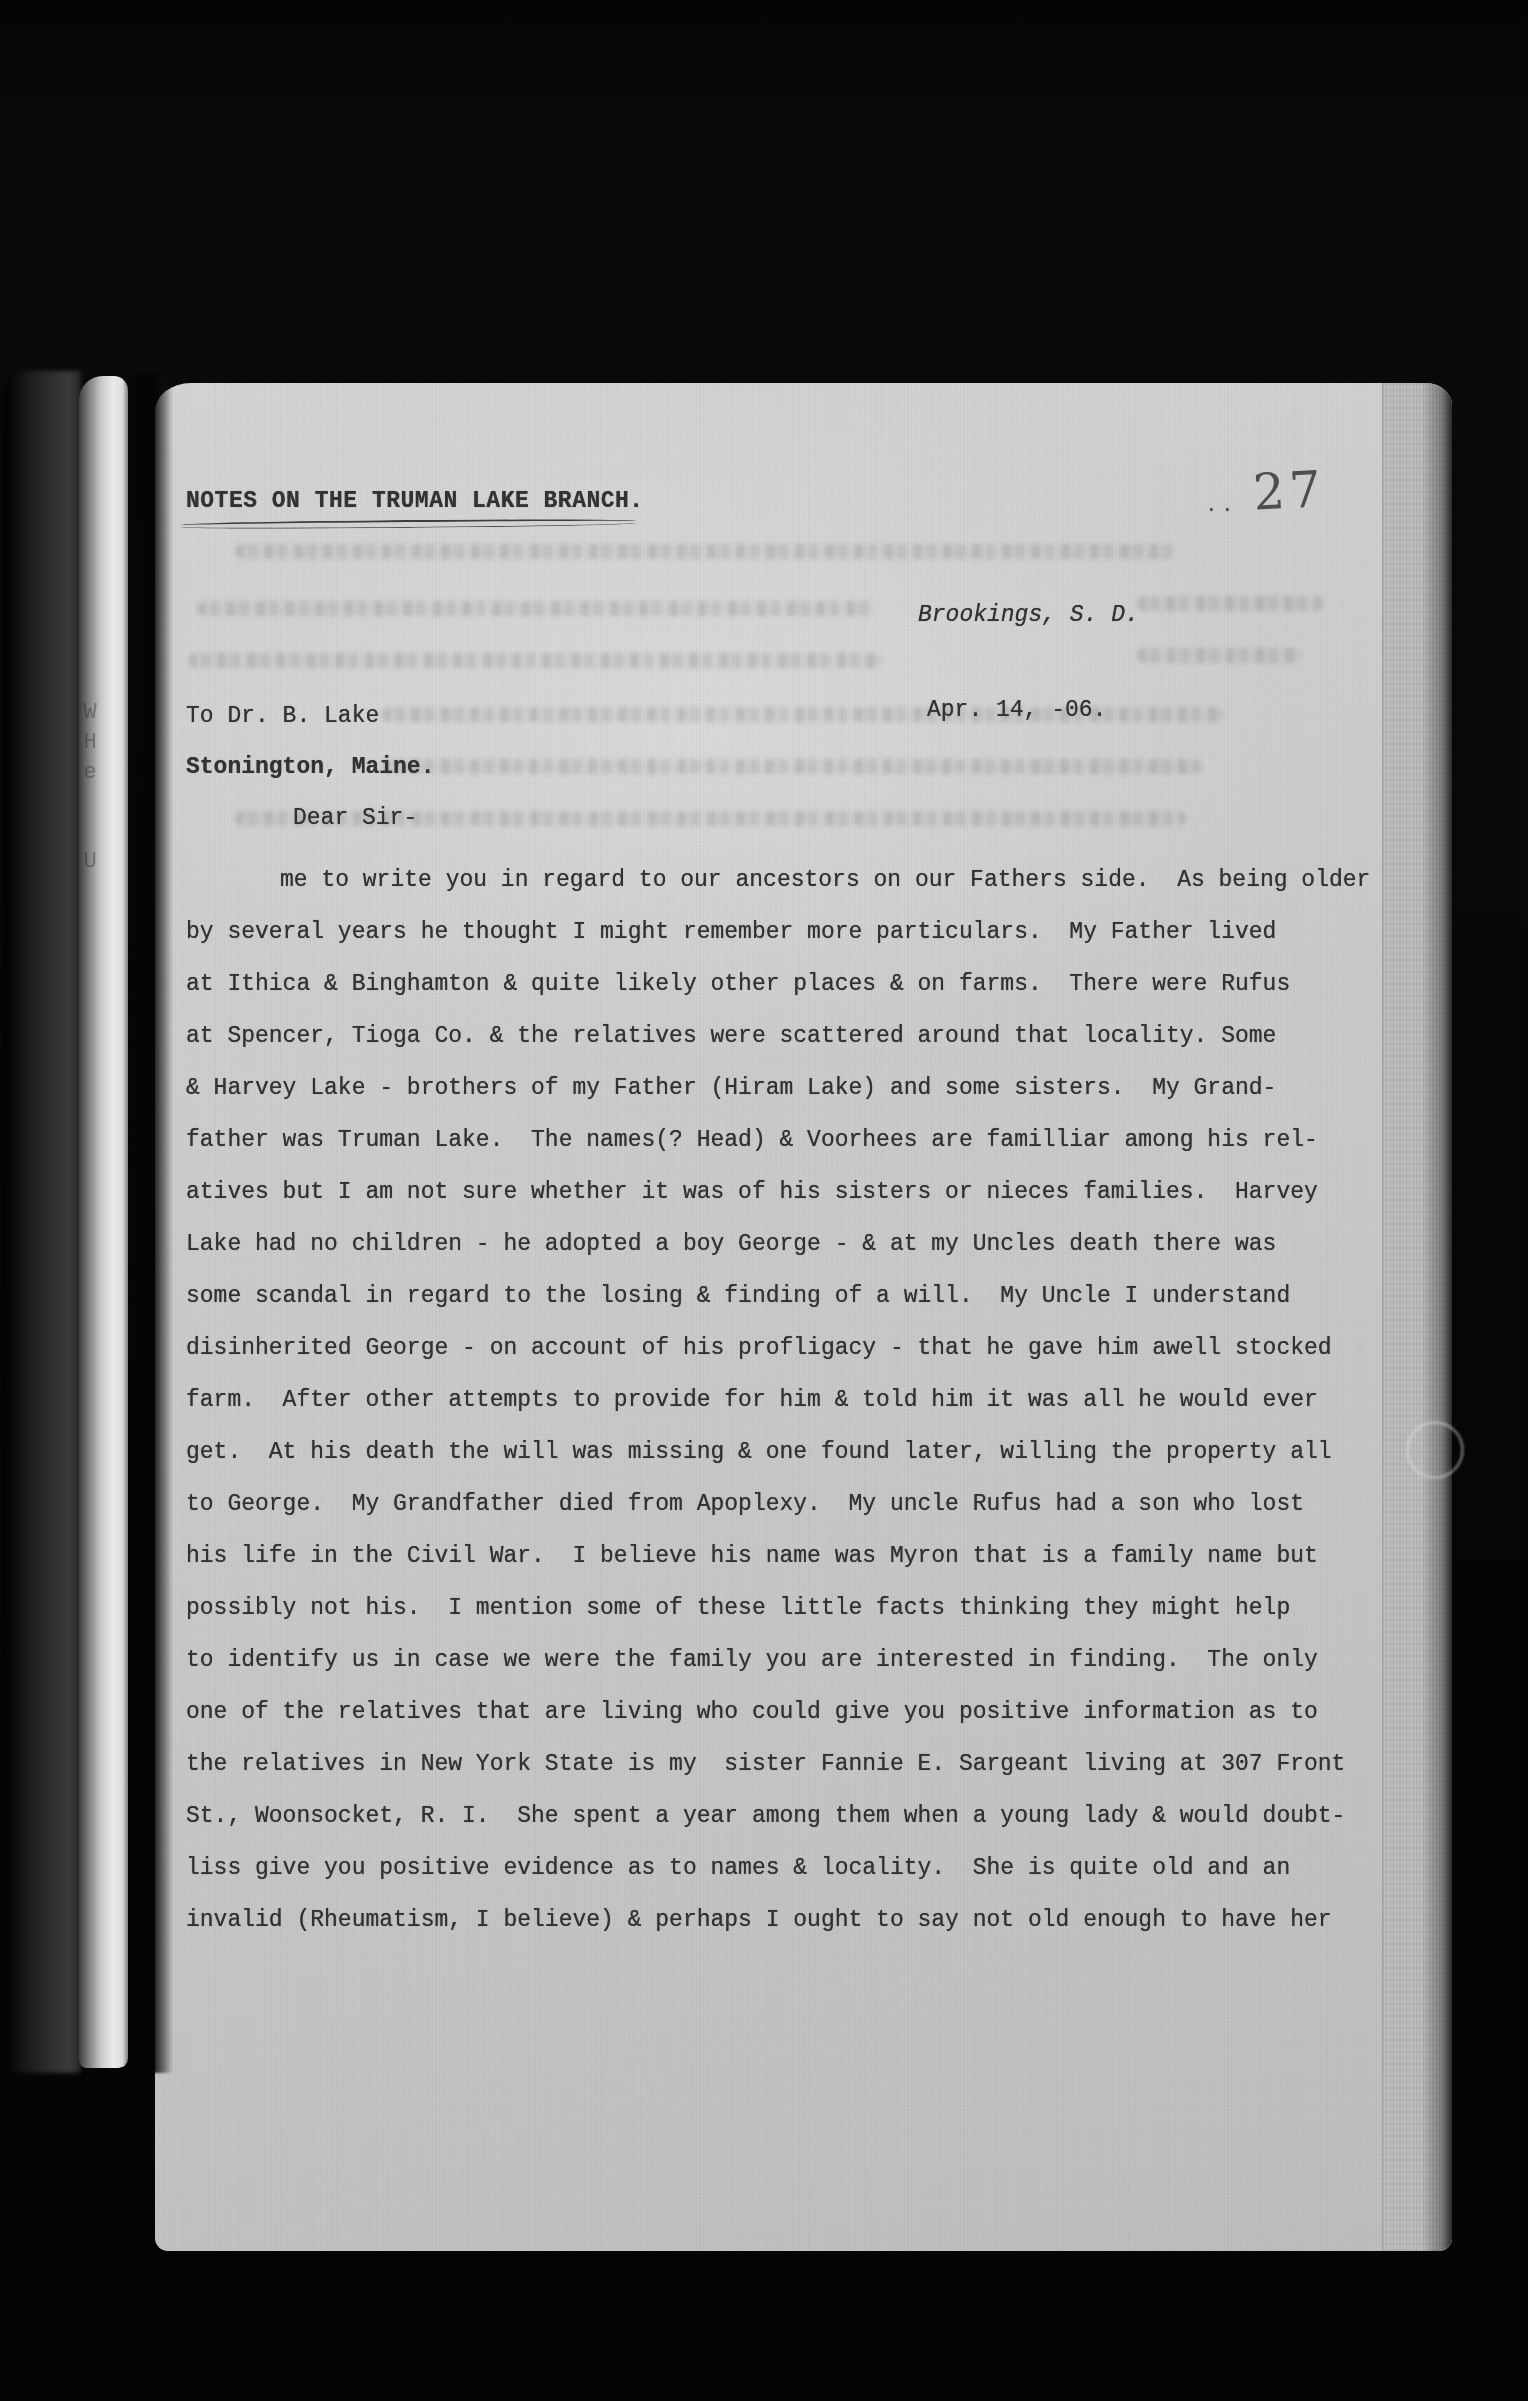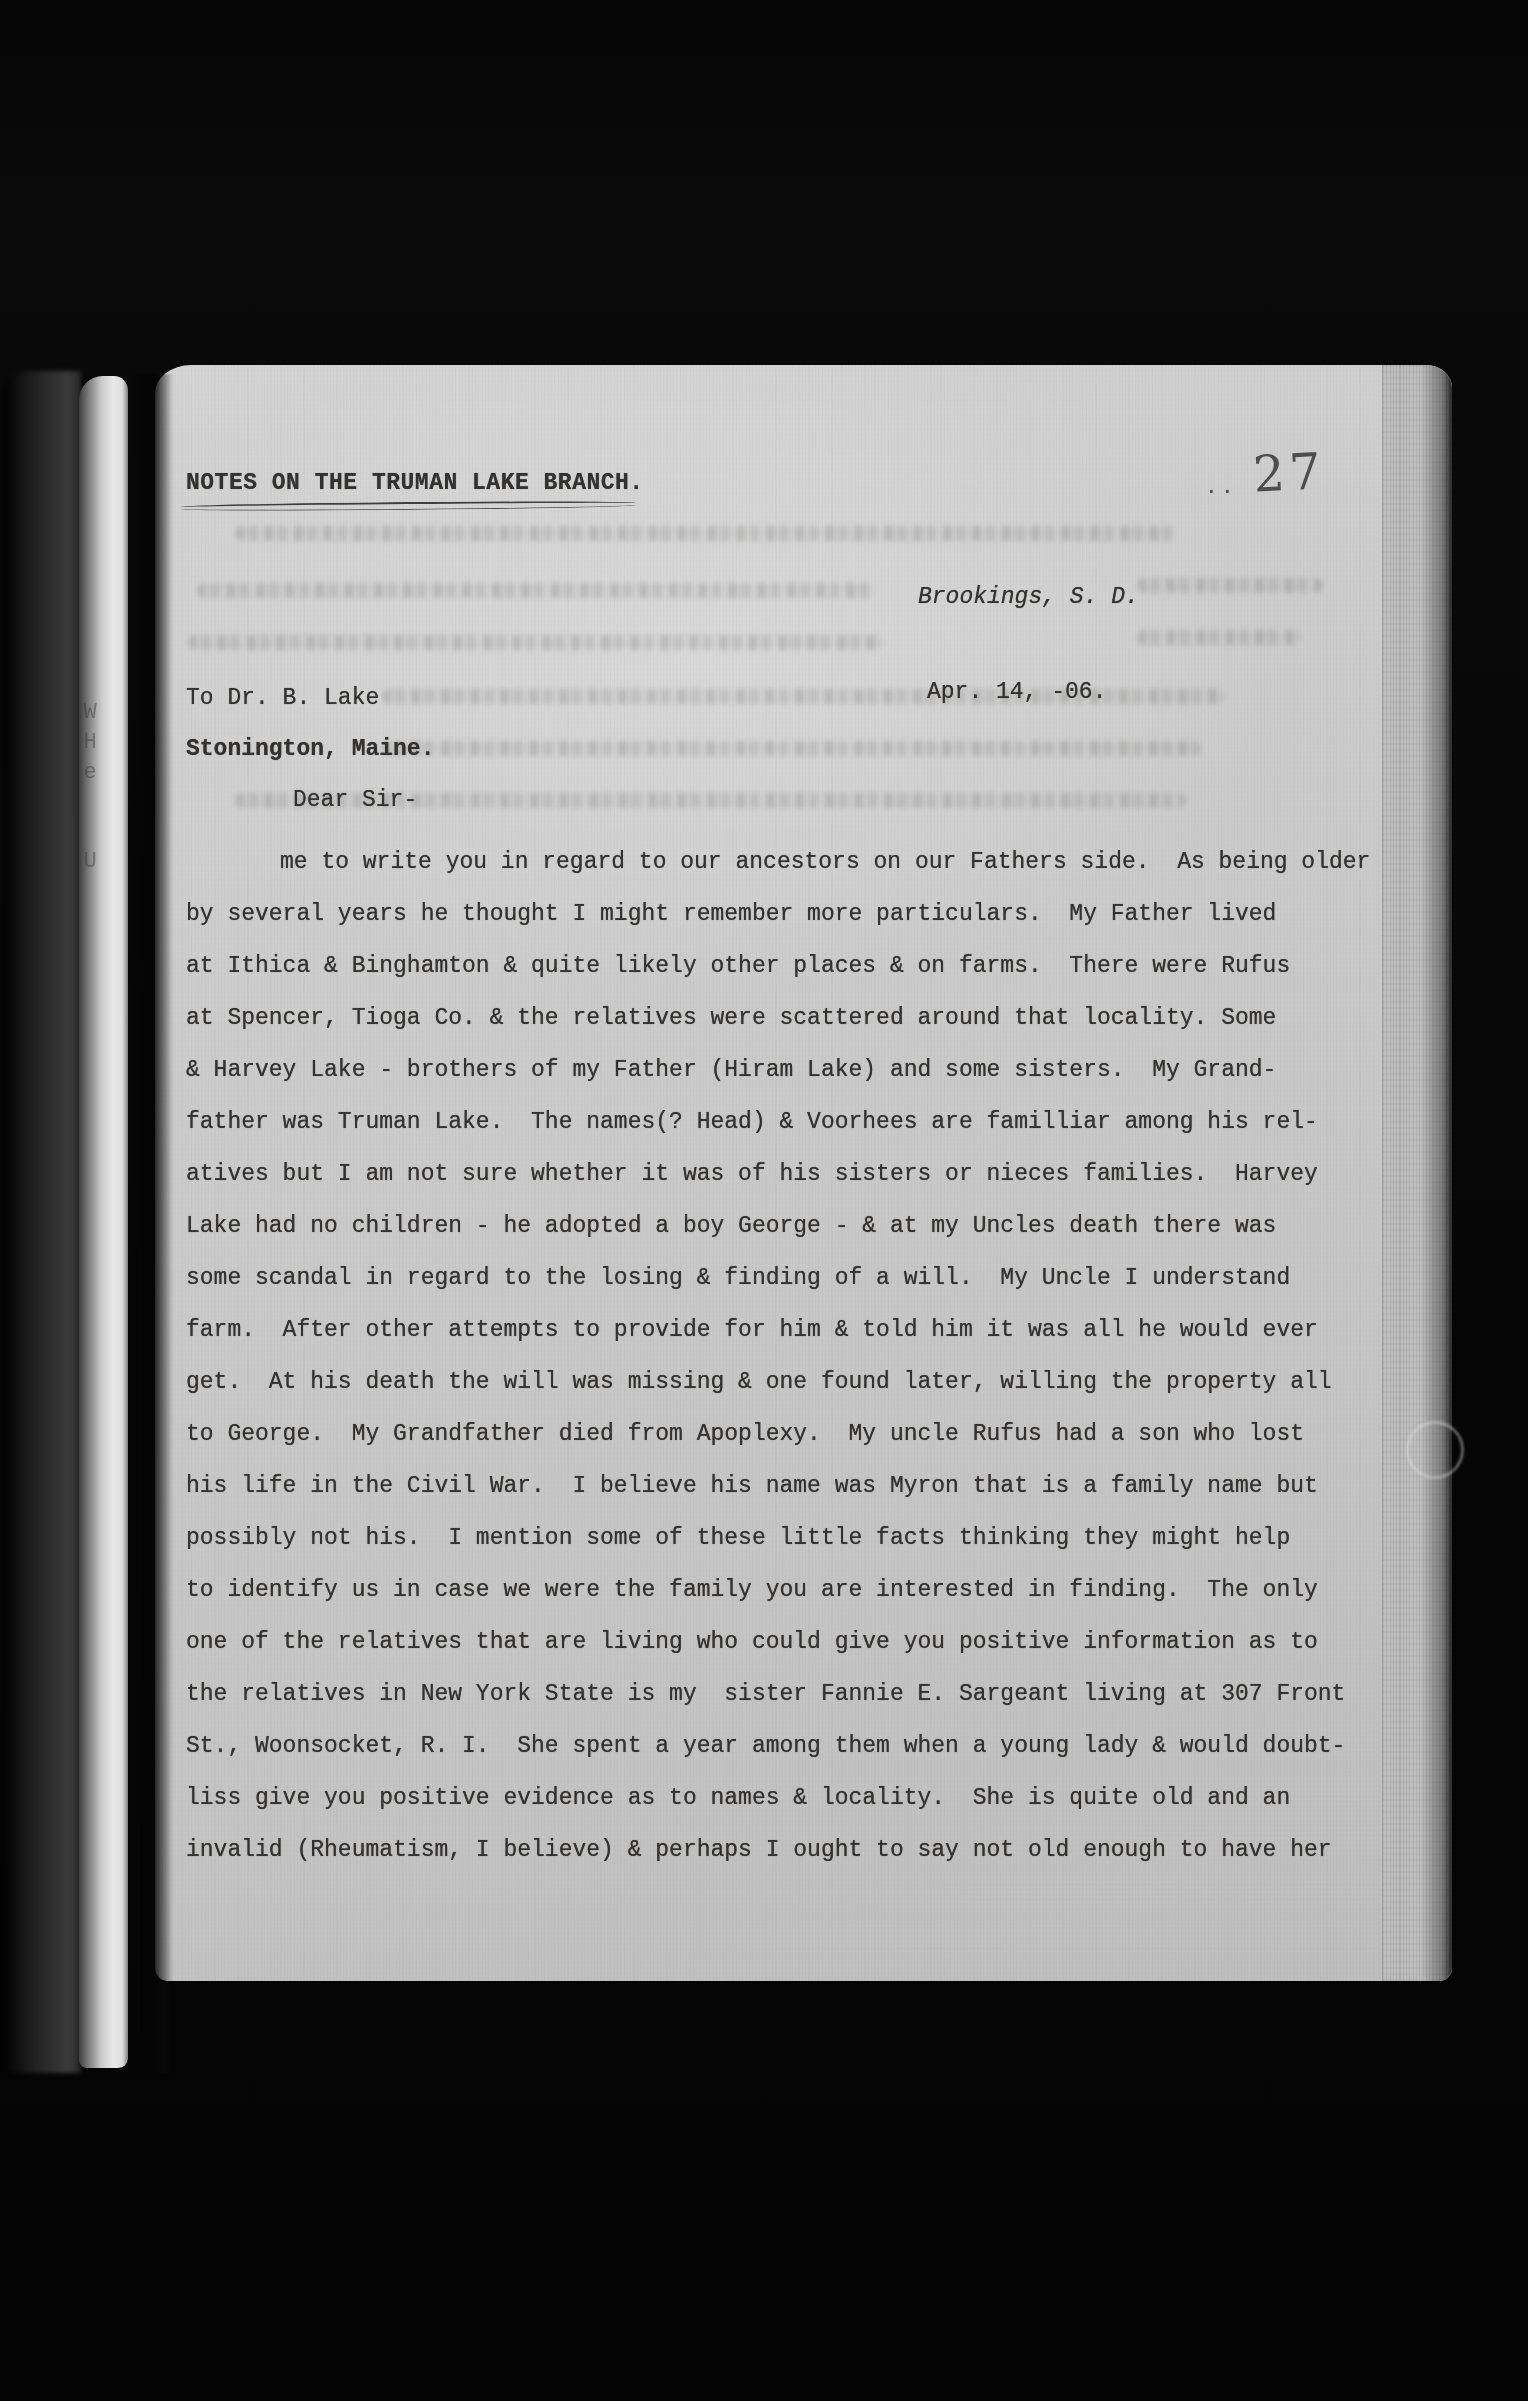--- a/index.html
+++ b/index.html
@@ -25,21 +25,21 @@
     font-size:22px;color:rgba(45,45,45,.42);filter:blur(0.5px);
   }
   
   .gutter-shadow{
     position:absolute;left:124px;top:374px;width:49px;height:1699px;z-index:5;
     background:linear-gradient(90deg,rgba(8,8,8,0) 0%,rgba(5,5,5,.8) 32%,#040404 55%,rgba(15,15,15,.45) 82%,rgba(25,25,25,0) 100%);
     pointer-events:none;filter:blur(1.1px);
   }
   
   .page{
-    position:absolute;left:155px;top:365px;width:1297px;height:1616px;z-index:2;
+    position:absolute;left:155px;top:383px;width:1297px;height:1868px;z-index:2;
     background:
       radial-gradient(ellipse 820px 492px at 42% 18%, rgba(224,224,224,.55), rgba(224,224,224,0) 70%),
       linear-gradient(160deg,#d3d3d3 0%,#cbcbcb 35%,#c4c4c4 68%,#bcbcbc 100%);
     border-radius:36px 26px 13px 13px / 28.4px 23px 13px 13px;
     overflow:hidden;
   }
   .page::before{ 
     content:"";position:absolute;inset:0;pointer-events:none;
     background:
       repeating-linear-gradient(90deg,rgba(0,0,0,.02) 0 1.1px,transparent 1.1px 3.3px),
@@ -147,20 +147,21 @@
     <div class="letter-body">
         <div class="body-line">me to write you in regard to our ancestors on our Fathers side.  As being older</div>
         <div class="body-line">by several years he thought I might remember more particulars.  My Father lived</div>
         <div class="body-line">at Ithica &amp; Binghamton &amp; quite likely other places &amp; on farms.  There were Rufus</div>
         <div class="body-line">at Spencer, Tioga Co. &amp; the relatives were scattered around that locality. Some</div>
         <div class="body-line">&amp; Harvey Lake - brothers of my Father (Hiram Lake) and some sisters.  My Grand-</div>
         <div class="body-line">father was Truman Lake.  The names(? Head) &amp; Voorhees are familliar among his rel-</div>
         <div class="body-line">atives but I am not sure whether it was of his sisters or nieces families.  Harvey</div>
         <div class="body-line">Lake had no children - he adopted a boy George - &amp; at my Uncles death there was</div>
         <div class="body-line">some scandal in regard to the losing &amp; finding of a will.  My Uncle I understand</div>
+        <div class="body-line">disinherited George - on account of his profligacy - that he gave him awell stocked</div>
         <div class="body-line">farm.  After other attempts to provide for him &amp; told him it was all he would ever</div>
         <div class="body-line">get.  At his death the will was missing &amp; one found later, willing the property all</div>
         <div class="body-line">to George.  My Grandfather died from Apoplexy.  My uncle Rufus had a son who lost</div>
         <div class="body-line">his life in the Civil War.  I believe his name was Myron that is a family name but</div>
         <div class="body-line">possibly not his.  I mention some of these little facts thinking they might help</div>
         <div class="body-line">to identify us in case we were the family you are interested in finding.  The only</div>
         <div class="body-line">one of the relatives that are living who could give you positive information as to</div>
         <div class="body-line">the relatives in New York State is my  sister Fannie E. Sargeant living at 307 Front</div>
         <div class="body-line">St., Woonsocket, R. I.  She spent a year among them when a young lady &amp; would doubt-</div>
         <div class="body-line">liss give you positive evidence as to names &amp; locality.  She is quite old and an</div>

